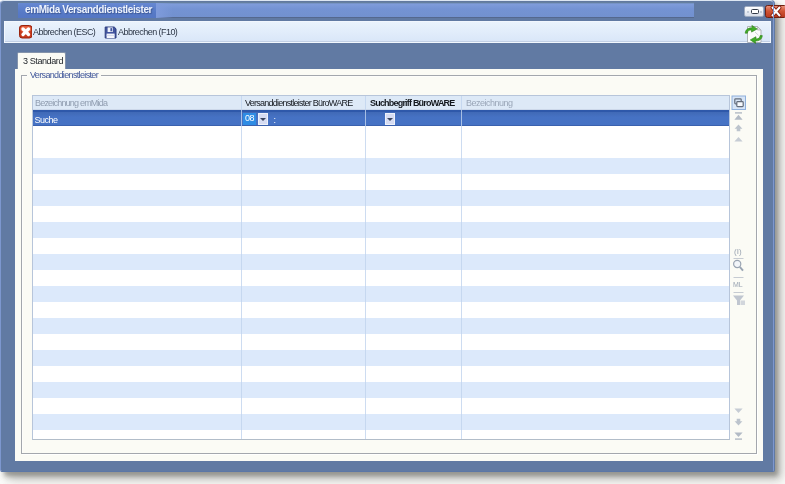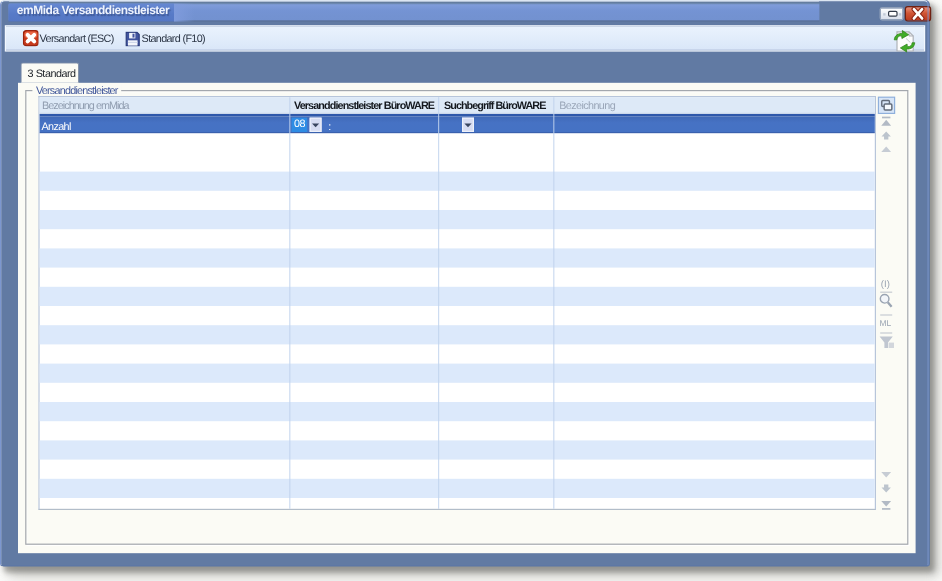--- a/index.html
+++ b/index.html
@@ -8,21 +8,21 @@
   .abs { position:absolute; }
   .win {
     position:absolute; left:1px; top:0; width:774px; height:472px;
     background:#617aa3;
     border-radius:4px 4px 2px 2px;
     box-shadow: 3px 4px 4px rgba(115,115,110,0.55), 5px 6px 8px rgba(135,135,130,0.45), 8px 10px 14px rgba(165,165,160,0.28);
   }
   .winedge { position:absolute; left:0; top:0; width:774px; height:472px;
     border-radius:4px 4px 2px 2px; border:1px solid #7d97cf; border-top-color:#dce6f2; border-bottom-color:#5c77a6; pointer-events:none; z-index:50;}
   
-  .title { position:absolute; left:6px; top:0px; width:676px; height:18px;
+  .title { position:absolute; left:17px; top:0px; width:676px; height:18px;
     border-radius:3px 3px 0 0;
     background:linear-gradient(180deg, #eef3f9 0px, #e9eff7 1px, #61799f 1.5px, #65809f 2.5px, #7f9cda 4px, #7493d3 9px, #7291cf 18px);
     border-bottom:1px solid #54688e;text-decoration:underline; }
   .title .dark { position:absolute; left:0; top:2.5px; width:138px; height:15.5px;
     background:linear-gradient(#6688d2, #577ac7 60%, #5577c4); border-radius:2px 0 0 0; }
   .title .band { position:absolute; left:138px; top:2.5px; width:17px; height:15.5px;
     background:linear-gradient(90deg,#7f9bdc, rgba(127,155,220,0)); }
   .title .txt { position:absolute; left:7px; top:4px; font-size:10px; font-weight:bold;
     color:#eef3fd; letter-spacing:-0.4px; text-shadow:1px 1px 1px rgba(40,60,110,0.55); }
   .btn-max { position:absolute; left:726px; top:6px; width:20px; height:11px;
@@ -52,21 +52,21 @@
   .fs-legend { position:absolute; left:5px; top:-6px; background:#fbfbf5; padding:0 3px;
     font-size:9px; color:#41579a; letter-spacing:-0.65px; white-space:nowrap; }
   
   .search { position:absolute; left:17px; top:14px; width:724px; height:13px;
     background:linear-gradient(#dee8f7,#d3dff2); border:1px solid #a2b6d4; border-radius:2px; }
   .search .lbl { position:absolute; left:19px; top:1px; font-size:9px; font-weight:bold; color:#15191f; letter-spacing:-0.8px; }
   .search .ph { position:absolute; left:48px; top:1px; font-size:9px; font-style:italic; color:#8b909a; letter-spacing:0.2px; white-space:nowrap;}
   .search .cnt { position:absolute; right:1px; top:0px; height:11px; width:99px; border:1px solid #aabdd9;
     border-radius:2px; font-size:9px; color:#54607a; padding:0px 5px 0 0; line-height:11px; text-align:right; }
   
-  .grid { position:absolute; left:17px; top:11px; width:714px; height:350px;padding-left:45px; }
+  .grid { position:absolute; left:17px; top:26px; width:714px; height:350px;padding-left:45px; }
   .gridbox { position:absolute; left:0; top:0; width:698px; height:345px; background:#ffffff;
     border:1px solid #b7c5da; border-bottom-color:#b2bdc9; }
   .ghead { position:absolute; left:0; top:0; width:696px; height:14px; background:#dde9f7;
     border-bottom:1px solid #ccd8ea; }
   .ghead .h { position:absolute; top:2px; font-size:9px; letter-spacing:-0.5px; white-space:nowrap; }
   .rows { position:absolute; left:0; top:14px; width:696px; height:320px; }
   .row { position:absolute; left:0; width:696px; height:16px; }
   .row.lb { background:#dce9fb; }
   .row.sel { background:linear-gradient(#4069b6,#4672c4 40%,#4572c4); border-top:2px solid #2e58aa; border-bottom:1px solid #3a61ae; }
   .sep { position:absolute; top:0; width:1px; height:343px; background:rgba(193,211,237,0.8); }
@@ -94,29 +94,29 @@
       </svg>
     </div>
   </div>
 
   <div class="toolbar">
     <svg class="abs" style="left:13.5px;top:3px" width="13.5" height="13.5" viewBox="0 0 13.5 13.5">
       <rect x="0.5" y="0.5" width="12.5" height="12.5" rx="2.6" fill="#c63a1d" stroke="#99230e"></rect>
       <rect x="1.4" y="1.2" width="10.7" height="5.5" rx="2.6" fill="rgba(255,130,95,0.6)"></rect>
       <path d="M4 4 L9.5 9.5 M9.5 4 L4 9.5" stroke="#ffffff" stroke-width="3.3" stroke-linecap="round"></path>
     </svg>
-    <div class="tb-txt" style="left:28px;">Versandart (ESC)</div>
+    <div class="tb-txt" style="left:28px;">Abbrechen (ESC)</div>
     <svg class="abs" style="left:99px;top:4px" width="13" height="13" viewBox="0 0 13 13">
       <path d="M1.2 1 H10.2 L12 2.8 V12 H1.2 Z" fill="#41549e" stroke="#2c3d7e" stroke-width="1"></path>
       <rect x="3.6" y="1.4" width="5.2" height="4.6" fill="#f0f3fa"></rect>
       <rect x="6.4" y="2.1" width="1.7" height="3.2" fill="#41549e"></rect>
       <rect x="2.6" y="7.6" width="8" height="4.4" fill="#f4f6fc"></rect>
       <rect x="2.6" y="8.9" width="8" height="0.8" fill="#c9d2e8"></rect>
     </svg>
-    <div class="tb-txt" style="left:113px;">Standard (F10)</div>
+    <div class="tb-txt" style="left:113px;">Abbrechen (F10)</div>
     <svg class="abs" style="left:739px;top:2px" width="20" height="21" viewBox="0 0 20 21">
       <path d="M3.5 2.5 H13.5 L17 6 V18.5 H3.5 Z" fill="#fcfcfc" stroke="#aeb2b8" stroke-width="1"></path>
       <path d="M13.5 2.5 L13.5 6 L17 6 Z" fill="#e4e5e8" stroke="#aeb2b8" stroke-width="0.8"></path>
       <path d="M11 8 L14.6 11.4" stroke="#c6c9ce" stroke-width="0.8"></path>
       <path d="M1.2 9.2 C1.5 5.4 4.6 3.6 8.2 3.9 L7.9 1.4 L13.2 4.9 L7.6 8.1 L7.4 5.9 C4.9 5.8 3.6 6.9 3.4 9.2 Z" fill="#41ad27" stroke="#2b7f15" stroke-width="0.6"></path>
       <path d="M18.3 11.6 C18.0 15.4 14.9 17.2 11.3 16.9 L11.6 19.4 L6.3 15.9 L11.9 12.7 L12.1 14.9 C14.6 15.0 15.9 13.9 16.1 11.6 Z" fill="#41ad27" stroke="#2b7f15" stroke-width="0.6"></path>
     </svg>
   </div>
 
   <div class="tab">
@@ -126,27 +126,27 @@
   <div class="page">
     <div class="fs">
         <div class="fs-legend">Versanddienstleister</div>
       </div>
 
 
     <div class="grid">
       <div class="gridbox">
       <div class="ghead">
         <span class="h" style="left:2px;color:#909db0;letter-spacing:-0.8px;">Bezeichnung emMida</span>
-        <span class="h" style="left:212px;color:#14181e;font-weight:bold;letter-spacing:-0.75px;">Versanddienstleister BüroWARE</span>
+        <span class="h" style="left:212px;color:#14181e;font-weight:normal;letter-spacing:-0.75px;">Versanddienstleister BüroWARE</span>
         <span class="h" style="left:337px;color:#14181e;font-weight:bold;letter-spacing:-0.8px;">Suchbegriff BüroWARE</span>
         <span class="h" style="left:433px;color:#9aa6b8;">Bezeichnung</span>
       </div>
       <div class="rows" id="rows">
             <div class="row sel" style="top:0px;height:16px">
-              <span class="rowtxt" style="left:1.5px;color:#fff;">Anzahl</span>
+              <span class="rowtxt" style="left:1.5px;color:#fff;">Suche</span>
               <span class="rowtxt" style="left:210px;top:0.5px;width:13px;height:12px;background:#2e8ce4;color:#fff;text-align:center;">08</span>
               <div style="position:absolute;left:225px;top:1px;width:10px;height:11.5px;background:#d6dcf2;border:1px solid #edf1fa;">
                 <div style="position:absolute;left:1.2px;top:4.2px;width:0;height:0;border-left:3.3px solid transparent;border-right:3.3px solid transparent;border-top:3.8px solid #39455f;"></div>
               </div>
               <span class="rowtxt" style="left:240.5px;color:#fff;">:</span>
               <div style="position:absolute;left:351.5px;top:1px;width:10px;height:11.5px;background:#d6dcf2;border:1px solid #edf1fa;">
                 <div style="position:absolute;left:1.2px;top:4.2px;width:0;height:0;border-left:3.3px solid transparent;border-right:3.3px solid transparent;border-top:3.8px solid #39455f;"></div>
               </div>
             </div>
             <div class="row" style="top:32px"></div>

